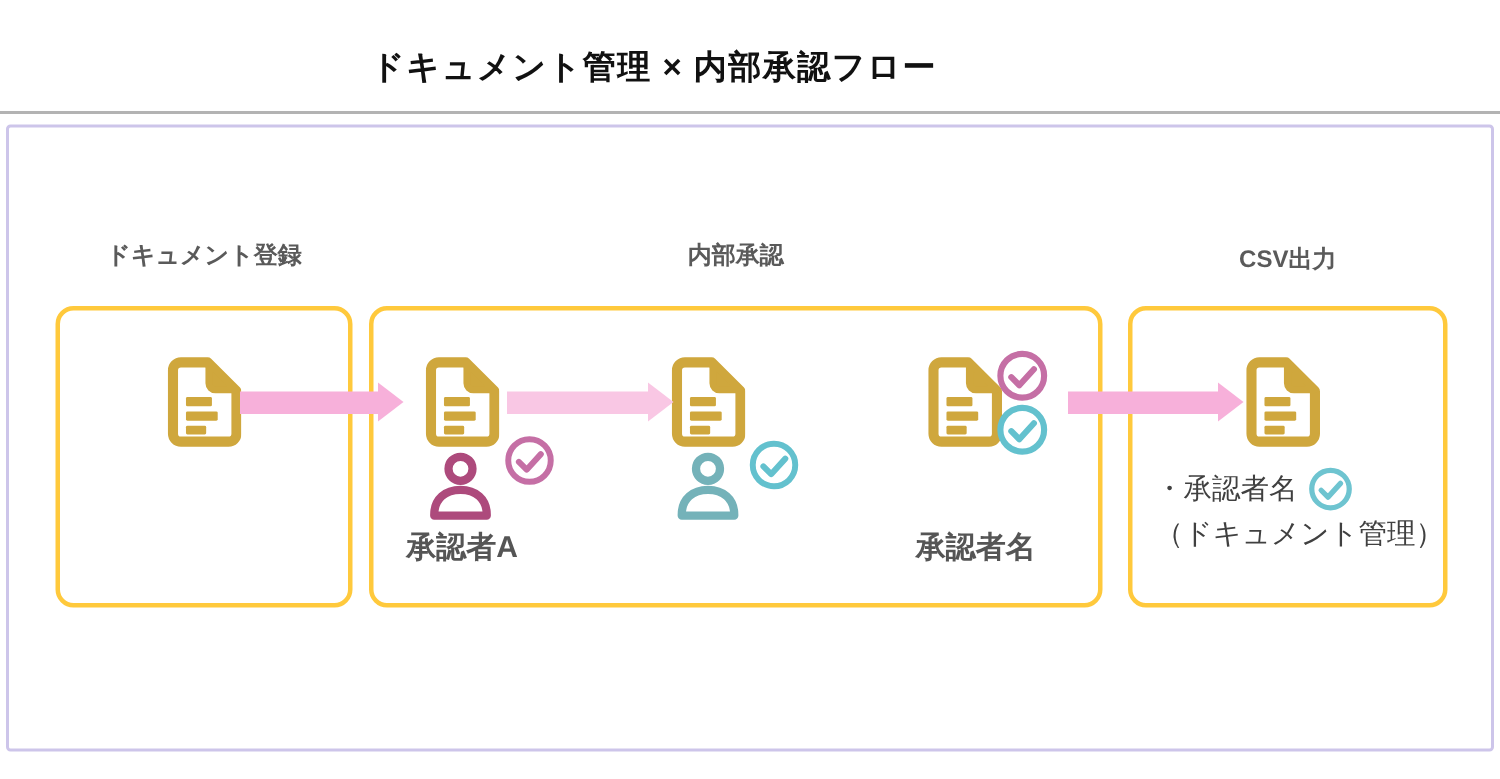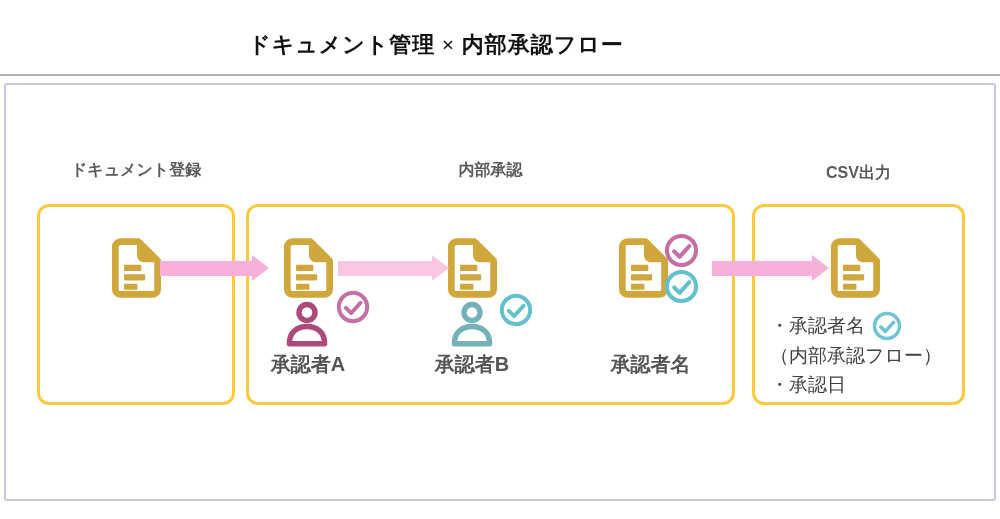--- a/index.html
+++ b/index.html
@@ -1,21 +1,21 @@
 <!DOCTYPE html>
 <html><head>
 <meta charset="utf-8">
 <style>
   html,body{margin:0;padding:0;background:#fff;}
   body{width:1000px;height:519px;position:relative;overflow:hidden;
        font-family:"Liberation Sans","DejaVu Sans",sans-serif;}
   .canvas{position:absolute;inset:0;width:1000px;height:519px;}
 
   .page-title{position:absolute;left:0;top:30px;width:872px;text-align:center;
-      font-size:22px;font-weight:bold;color:#111;letter-spacing:1px;font-family:Liberation Serif, serif;}
+      font-size:22px;font-weight:bold;color:#111;letter-spacing:1px;}
   .title-divider{position:absolute;left:0;top:74px;width:1000px;height:2px;background:#b3b3b3;}
 
   .flow-container{position:absolute;left:4px;top:83px;width:992px;height:418px;
       box-sizing:border-box;border:2px solid #cdc5ea;border-radius:3px;background:#fff;}
 
   .section-label{position:absolute;font-size:16px;font-weight:bold;color:#5a5a5a;
       text-align:center;white-space:nowrap;}
   .lbl-register{left:37px;top:160px;width:198px;}
   .lbl-approval{left:246px;top:160px;width:489px;}
   .lbl-csv{left:752px;top:163px;width:213px;}
@@ -131,30 +131,28 @@
       <use href="#icon-check"></use>
     </svg>
   <div class="step-label lbl-step-a">承認者A</div>
 
   <svg class="icon person-b" style="left:449px;top:301px" width="46" height="46">
       <use href="#icon-person"></use>
     </svg>
   <svg class="icon check-b" style="left:499px;top:293px" width="34" height="34">
       <use href="#icon-check"></use>
     </svg>
-  <div class="step-label lbl-step-b">承認者B</div>
 
   <svg class="icon check-a" style="left:664px;top:233px" width="35" height="35">
       <use href="#icon-check"></use>
     </svg>
   <svg class="icon check-b" style="left:664px;top:269px" width="35" height="35">
       <use href="#icon-check"></use>
     </svg>
   <div class="step-label lbl-step-done">承認者名</div>
 
   <div class="csv-line csv-line-1">・承認者名</div>
   <svg class="icon check-csv" style="left:872px;top:311px" width="30" height="30">
       <use href="#icon-check"></use>
     </svg>
-  <div class="csv-line csv-line-2">（内部承認フロー）</div>
-  <div class="csv-line csv-line-3">・承認日</div>
+  <div class="csv-line csv-line-2">（ドキュメント管理）</div>
 
 </div>
 
 </body></html>

